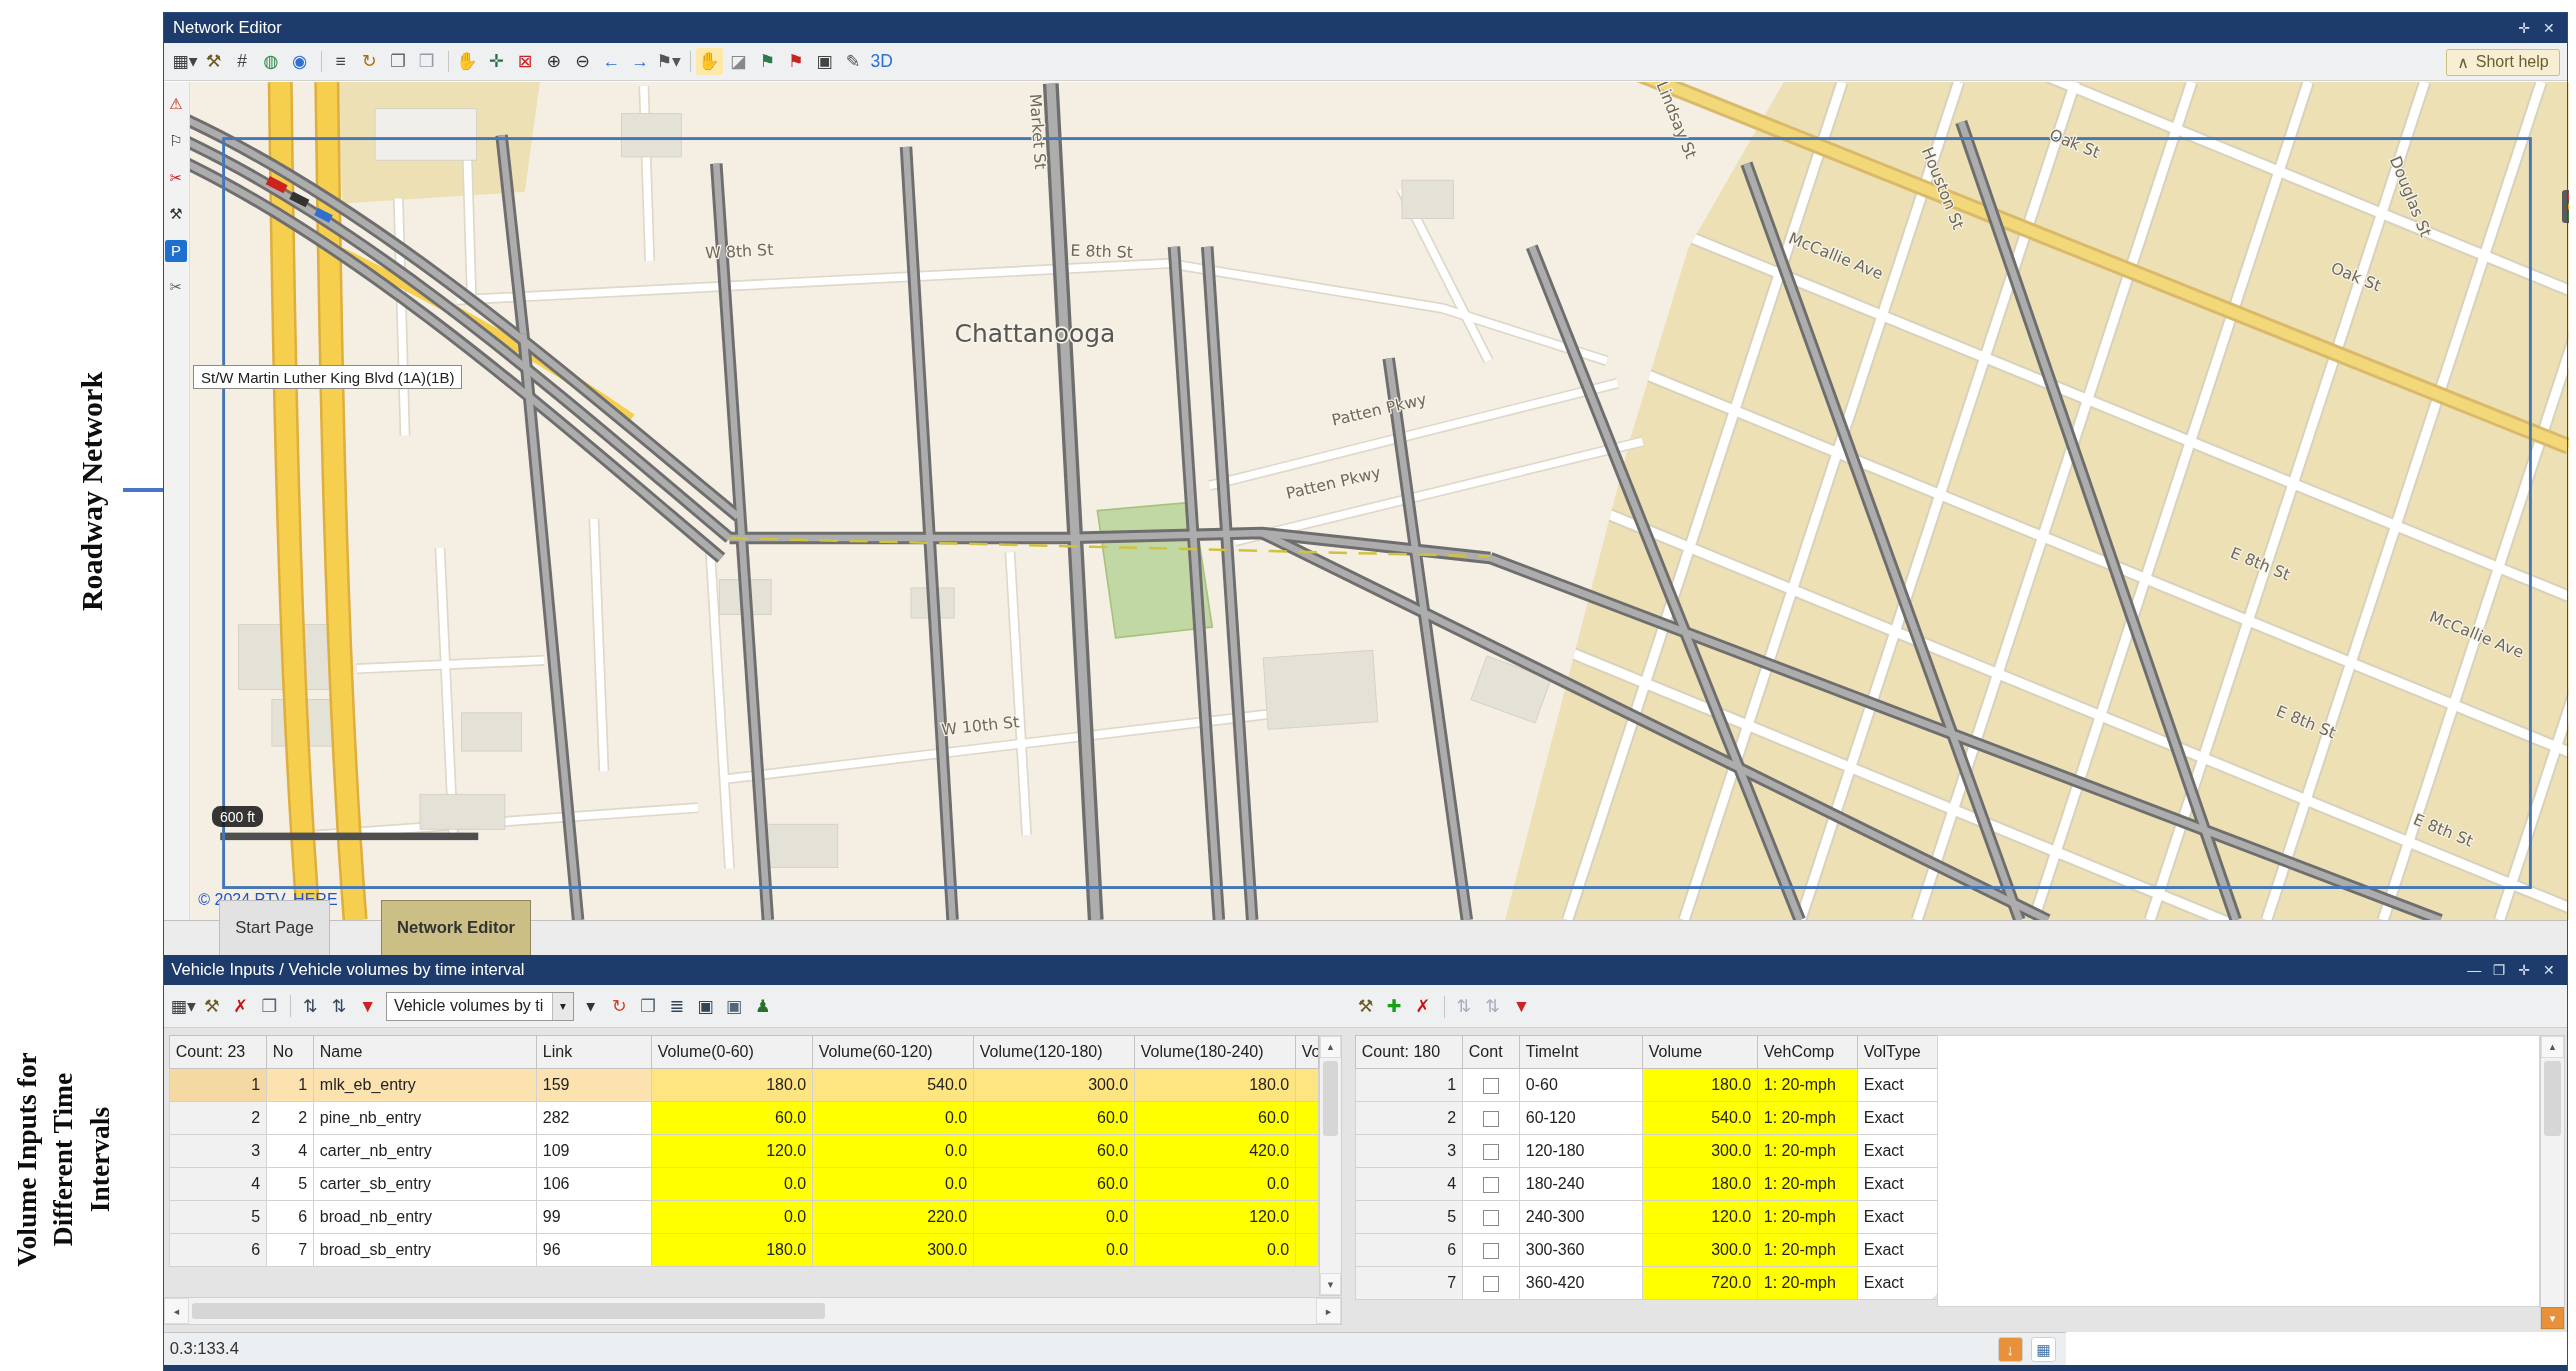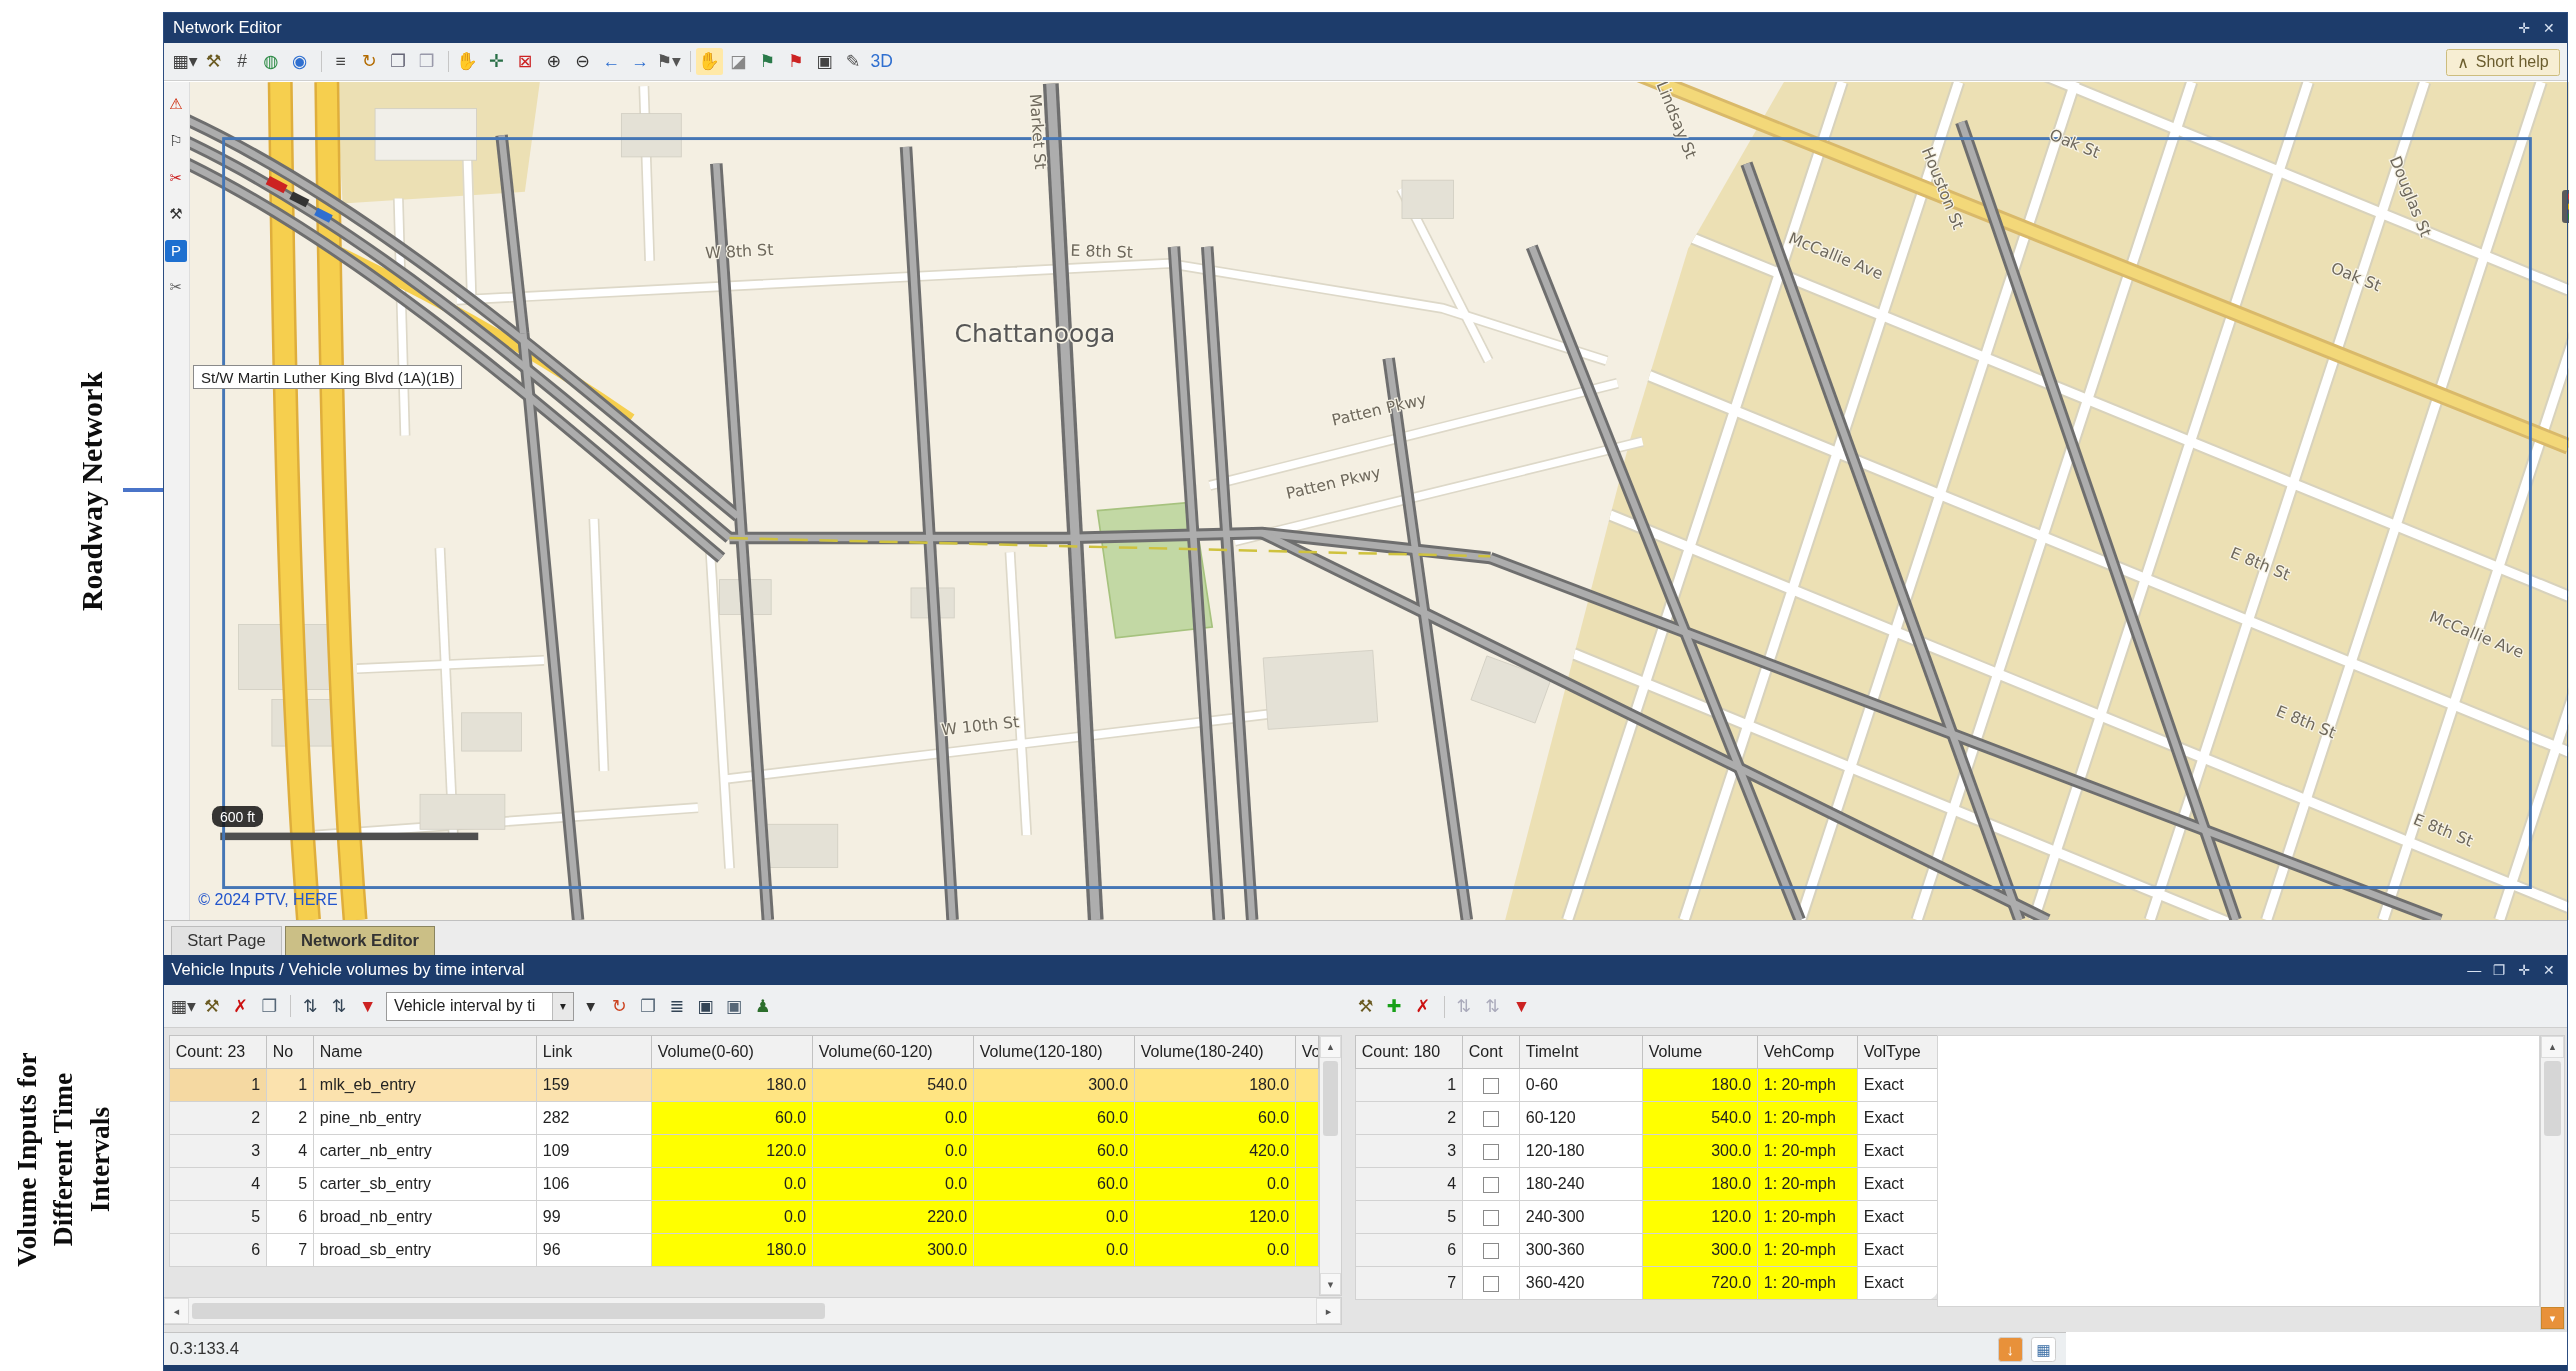--- a/index.html
+++ b/index.html
@@ -40,22 +40,22 @@
   .map-copy{left:8.3px;top:809px;color:#2255cc;font-size:16px;}
   .map-scale-pill{left:21.6px;top:724px;background:rgba(20,20,20,.85);color:#fff;font-size:14px;
                   padding:2.5px 8.3px;border-radius:8.3px;}
   .mini-signal{position:absolute;left:2372px;top:108px;width:16.6px;height:33px;background:#5a5a5a;border-radius:3.3px;
                display:flex;flex-direction:column;align-items:center;justify-content:space-evenly;z-index:5;}
   .mini-signal i{width:7.5px;height:7.5px;border-radius:50%;display:block;}
 
   
   .tabs{left:163px;top:920px;width:2405px;height:35px;background:#ececec;border-top:0.8px solid #c0c0c0;
         display:flex;align-items:flex-end;padding-left:8.3px;box-sizing:border-box;gap:3.3px;}
-  .tab{height:28px;padding:0 15px;display:flex;align-items:center;font-size:16.6px;background:#e2e2e2;
-       border:0.8px solid #bdbdbd;border-bottom:none;color:#333;}
+  .tab{height:28px;padding:13px 15px;display:flex;align-items:center;font-size:16.6px;background:#e2e2e2;
+       border:0.8px solid #bdbdbd;border-bottom:none;color:#333;margin-left:48px;}
   .tab.active{background:var(--tab-active);border-color:#8a845f;font-weight:bold;}
 
   
   .panel-title{left:163px;top:955px;width:2405px;height:30px;background:var(--titlebar);color:#fff;
                display:flex;align-items:center;font-size:16.6px;padding-left:8.3px;box-sizing:border-box;}
   .panel-title .ctls{margin-left:auto;margin-right:8.3px;display:flex;gap:3.3px;}
   .panel-toolbar{left:163px;top:985px;width:2405px;height:43px;background:#eef0f2;
                  border-bottom:0.8px solid #cfcfcf;display:flex;align-items:center;padding-left:6.7px;box-sizing:border-box;}
   .combo{height:27px;min-width:179px;background:#fff;border:0.8px solid #9a9a9a;display:inline-flex;
          align-items:center;font-size:16px;padding-left:6.7px;margin:0 3.3px;}
@@ -378,21 +378,21 @@
         <span class="tbi">▦▾</span>
         <span class="tbi" style="color: rgb(107, 91, 34);">⚒</span>
         <span class="tbi" style="color: rgb(204, 17, 17);">✗</span>
         <span class="tbi" style="color: rgb(85, 102, 119);">❐</span>
         <span class="sep"></span>
         <span class="tbi" style="color: rgb(51, 68, 85);">⇅</span>
         <span class="tbi" style="color: rgb(51, 68, 85);">⇅</span>
         <span class="tbi" style="color: rgb(204, 34, 34);">▼</span>
       </span>
     <div class="combo">
-      <span>Vehicle interval by ti</span>
+      <span>Vehicle volumes by ti</span>
       <span class="combo-btn">▾</span>
     </div>
     <span style="display:flex;align-items:center;">
         <span class="tbi" style="color: rgb(51, 51, 51);">▾</span>
         <span class="tbi" style="color: rgb(204, 68, 34);">↻</span>
         <span class="tbi" style="color: rgb(85, 102, 119);">❐</span>
         <span class="tbi" style="color: rgb(51, 68, 85);">≣</span>
         <span class="tbi" style="color: rgb(51, 68, 85);">▣</span>
         <span class="tbi" style="color: rgb(85, 102, 119);">▣</span>
         <span class="tbi" style="color: rgb(44, 110, 44);">♟</span>

